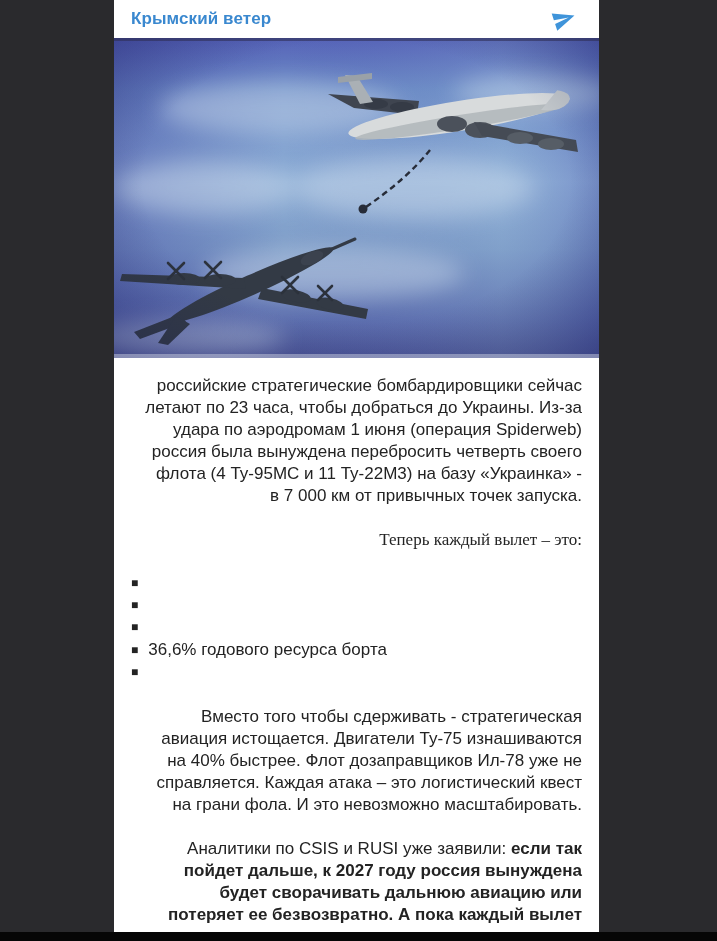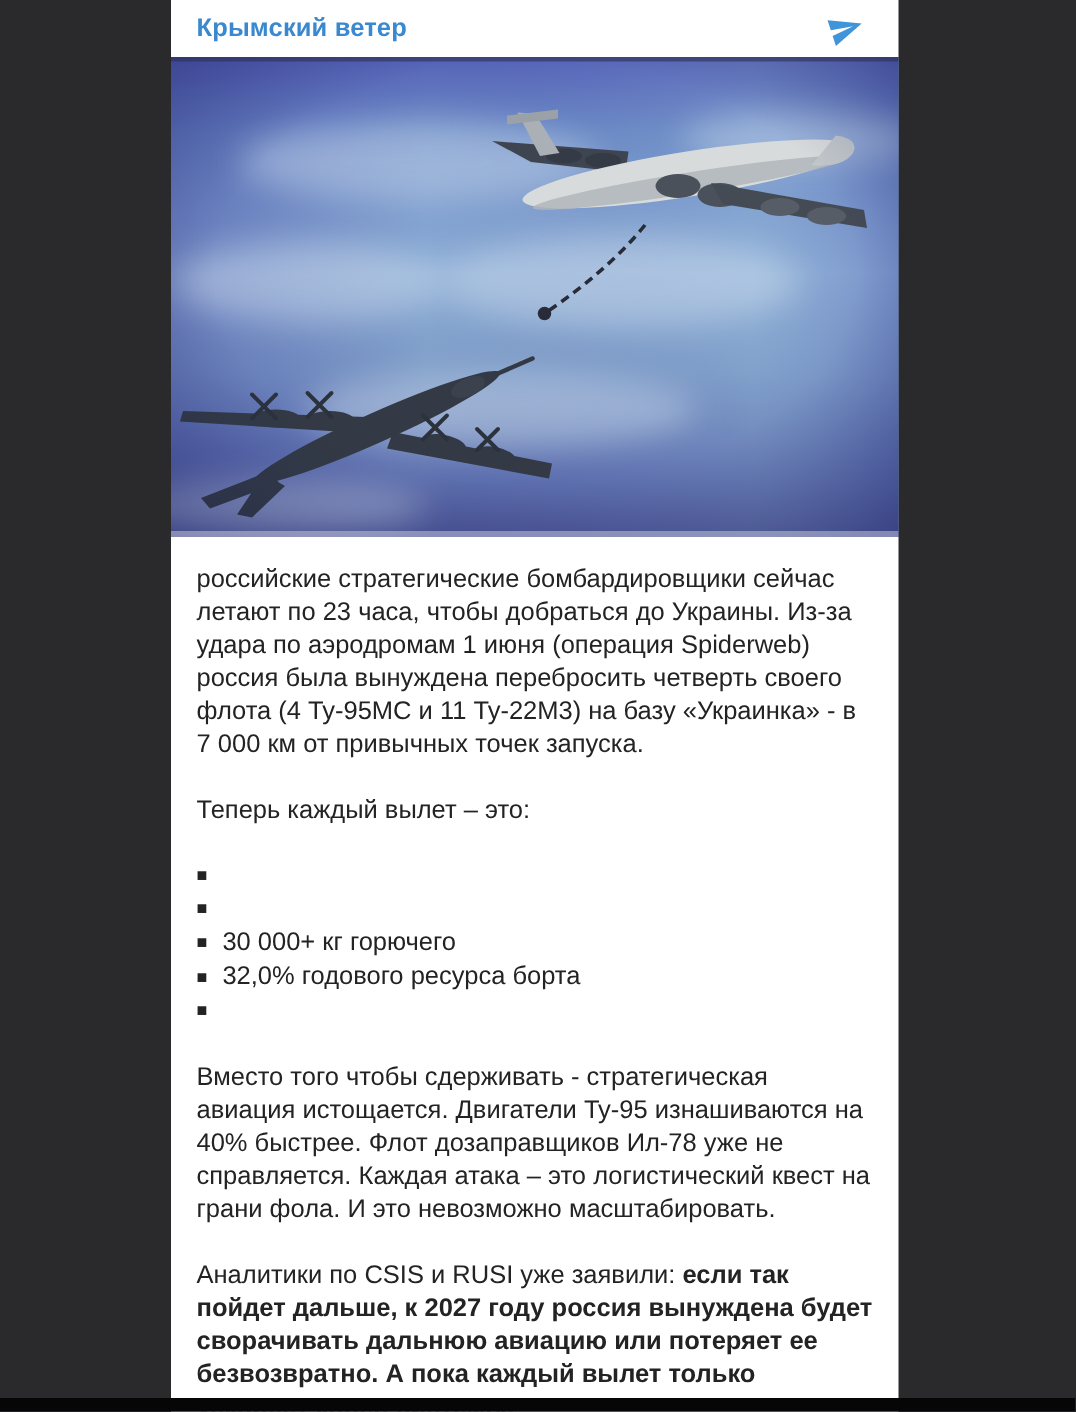--- a/index.html
+++ b/index.html
@@ -47,40 +47,40 @@
   .post-body{
     background:#ffffff;
     box-sizing:border-box;
     width:485px;
     min-height:575px;
     padding:17px 17px 20px 17px;
     color:#232323;
     font-size:17px;
     line-height:22px;
   }
-  .post-body p{margin:0 0 22px 0;}
+  .post-body p{margin:0 0 22px 14px;text-align:right;}
   .post-body p:last-child{margin-bottom:0;}
   ul.stat-list{
     list-style:none;
     margin:0 0 22px 0;
     padding:0;
   }
   ul.stat-list li{
     display:flex;
     align-items:baseline;
     line-height:22px;
   }
   .bullet-glyph{
     font-size:12px;
     margin-right:10px;
     position:relative;
     top:-1px;
     flex:0 0 auto;
   }
-  .list-heading{margin:0;}
+  .list-heading{margin:0;font-family:Liberation Serif, serif;}
   b{font-weight:700;}
   .bottom-bar{
     position:absolute;
     left:0;bottom:0;
     width:717px;height:9px;
     background:#060606;
   }
 </style>
 </head>
 <body>
@@ -212,32 +212,31 @@
       <p class="list-heading">Теперь каждый вылет – это:</p>
       <ul class="stat-list">
         <li>
           <span class="bullet-glyph">■</span>
         </li>
         <li>
           <span class="bullet-glyph">■</span>
         </li>
         <li>
           <span class="bullet-glyph">■</span>
-          <span>30 000+ кг горючего</span>
-        </li>
-        <li>
-          <span class="bullet-glyph">■</span>
-          <span>32,0% годового ресурса борта</span>
+        </li>
+        <li>
+          <span class="bullet-glyph">■</span>
+          <span>36,6% годового ресурса борта</span>
         </li>
         <li>
           <span class="bullet-glyph">■</span>
         </li>
       </ul>
 
-      <p>Вместо того чтобы сдерживать - стратегическая авиация истощается. Двигатели Ту-95 изнашиваются на 40% быстрее. Флот дозаправщиков Ил-78 уже не справляется. Каждая атака – это логистический квест на грани фола. И это невозможно масштабировать.</p>
+      <p>Вместо того чтобы сдерживать - стратегическая авиация истощается. Двигатели Ту-75 изнашиваются на 40% быстрее. Флот дозаправщиков Ил-78 уже не справляется. Каждая атака – это логистический квест на грани фола. И это невозможно масштабировать.</p>
 
       <p><span>Аналитики по CSIS и RUSI уже заявили: </span><b>если так пойдет дальше, к 2027 году россия вынуждена будет сворачивать дальнюю авиацию или потеряет ее безвозвратно. А пока каждый вылет только ускоряет конец системы.</b></p>
     </div>
 
   </div>
 
   <div class="bottom-bar"></div>
 </div>
 
 </body></html>

